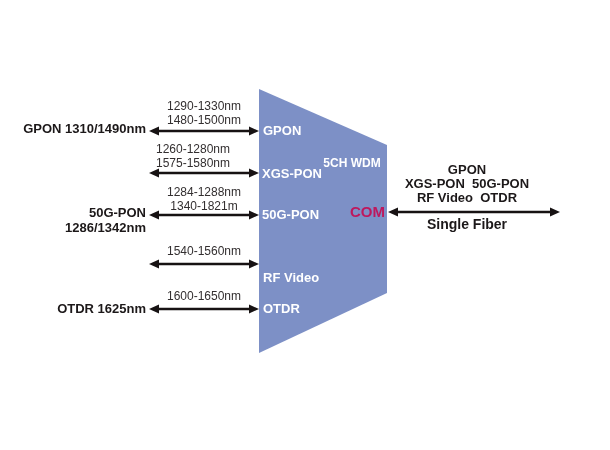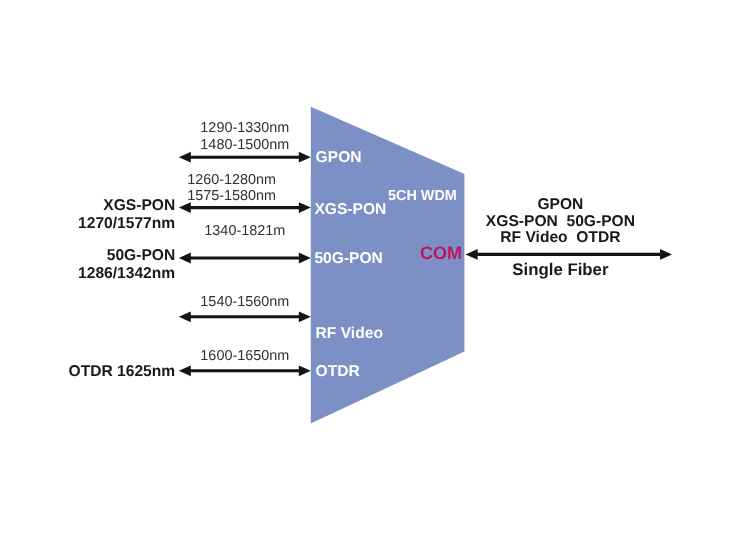--- a/index.html
+++ b/index.html
@@ -108,30 +108,31 @@
       <line x1="397" y1="212" x2="551" y2="212" stroke-width="2.6"></line>
       <polygon stroke="none" points="388,212 398,207.5 398,216.5"></polygon>
       <polygon stroke="none" points="560,212 550,207.5 550,216.5"></polygon>
     </g>
   </svg>
 
   <div class="abs ranges" style="left:144px; top:100px;">
     <span>1290-1330nm</span>
     <span>1480-1500nm</span>
   </div>
+  <div class="abs llabel" style="left:16px; top:121px;">GPON 1310/1490nm</div>
   <div class="abs port" style="left:263px; top:124px;">GPON</div>
 
   <div class="abs ranges" style="left:133px; top:143px;">
     <span>1260-1280nm</span>
     <span>1575-1580nm</span>
   </div>
-  <div class="abs llabel" style="left:16px; top:163px;">XGS-PON 1270/1577nm</div>
   <div class="abs port" style="left:262px; top:167px;">XGS-PON</div>
 
   <div class="abs ranges" style="left:144px; top:186px;">
+    <span>1284-1288nm</span>
     <span>1340-1821m</span>
   </div>
   <div class="abs llabel" style="left:16px; top:205px;">50G-PON 1286/1342nm</div>
   <div class="abs port" style="left:262px; top:208px;">50G-PON</div>
 
   <div class="abs ranges" style="left:144px; top:245px;">
     <span>1540-1560nm</span>
   </div>
   <div class="abs port" style="left:263px; top:271px;">RF Video</div>
 

